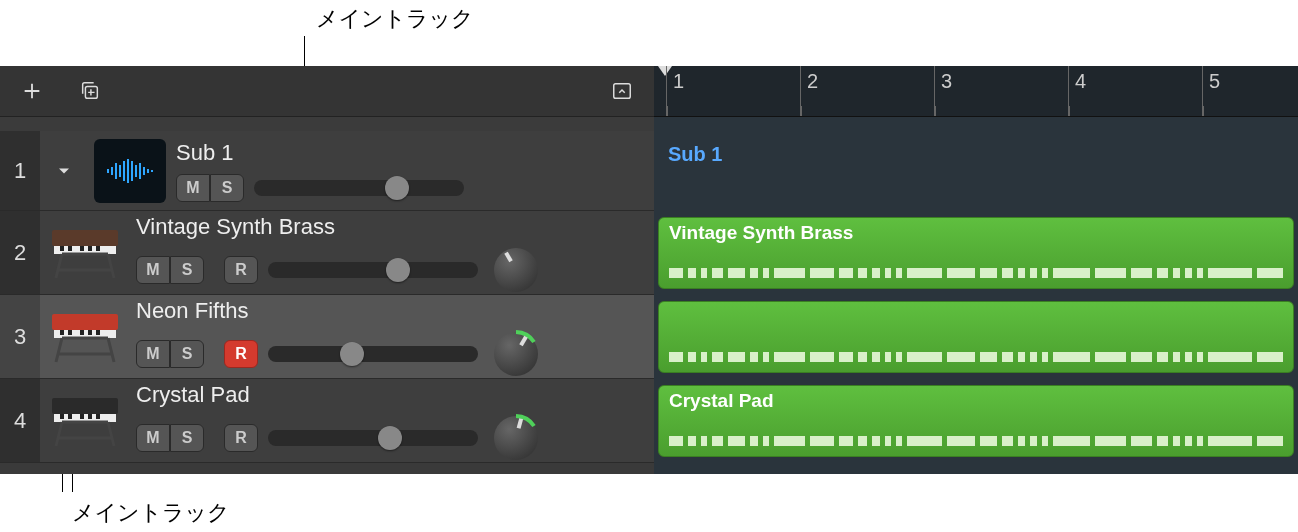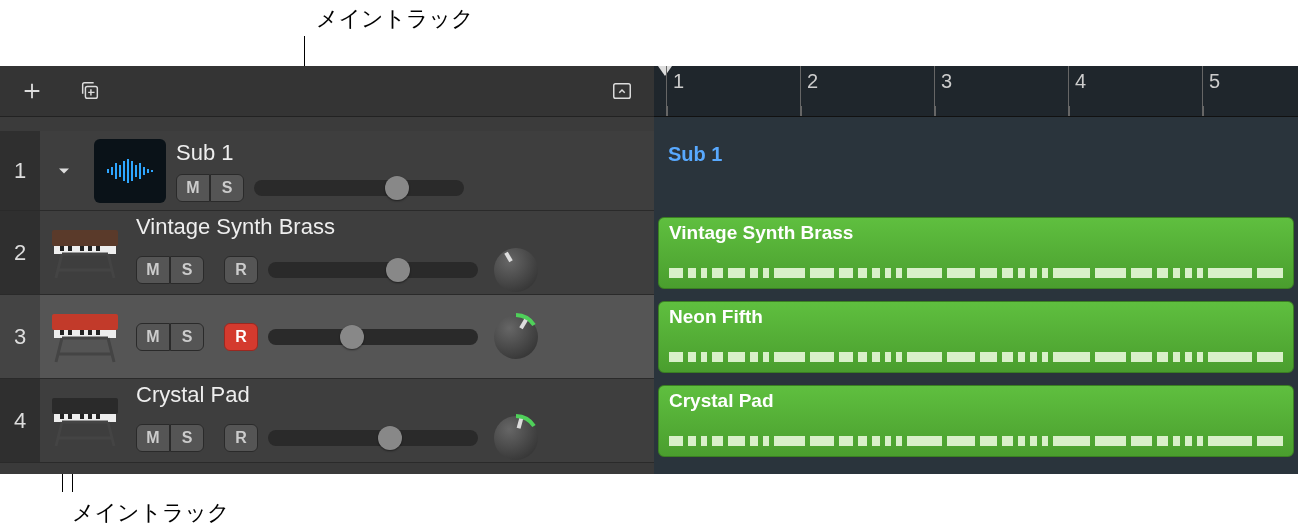--- a/index.html
+++ b/index.html
@@ -208,20 +208,21 @@
               </g>
     <g stroke="#444" stroke-width="3" fill="none">
                 <path d="M14 30 L8 54"></path>
                 <path d="M60 30 L66 54"></path>
                 <path d="M14 30 L60 30"></path>
                 <path d="M10 46 L64 46"></path>
               </g>
   </svg>
           </div>
     <div class="track-body">
+      <div class="track-name">Neon Fifths</div>
       <div class="controls-row">
         <div class="msr-group">
           <div class="msr-btn">M</div>
           <div class="msr-btn">S</div>
         </div>
         <div class="msr-btn standalone-left rec-on">R</div>
         <div class="vol-slider">
           <div class="vol-track"></div>
                 <div class="vol-thumb" style="left:40%"></div>
         </div>
@@ -328,21 +329,20 @@
               <span style="width:10px"></span>
               <span style="width:8px"></span>
               <span style="width:8px"></span>
               <span style="width:56px"></span>
               <span style="width:34px"></span>
             </div>
     </div>
         </div>
         <div class="region-lane">
           <div class="midi-region">
-      <div class="rgn-name">Neon Fifth</div>
       <div class="midi-notes">
               <span style="width:18px"></span>
               <span style="width:10px"></span>
               <span style="width:8px"></span>
               <span style="width:14px"></span>
               <span style="width:22px"></span>
               <span style="width:10px"></span>
               <span style="width:8px"></span>
               <span style="width:40px"></span>
               <span style="width:30px"></span>

